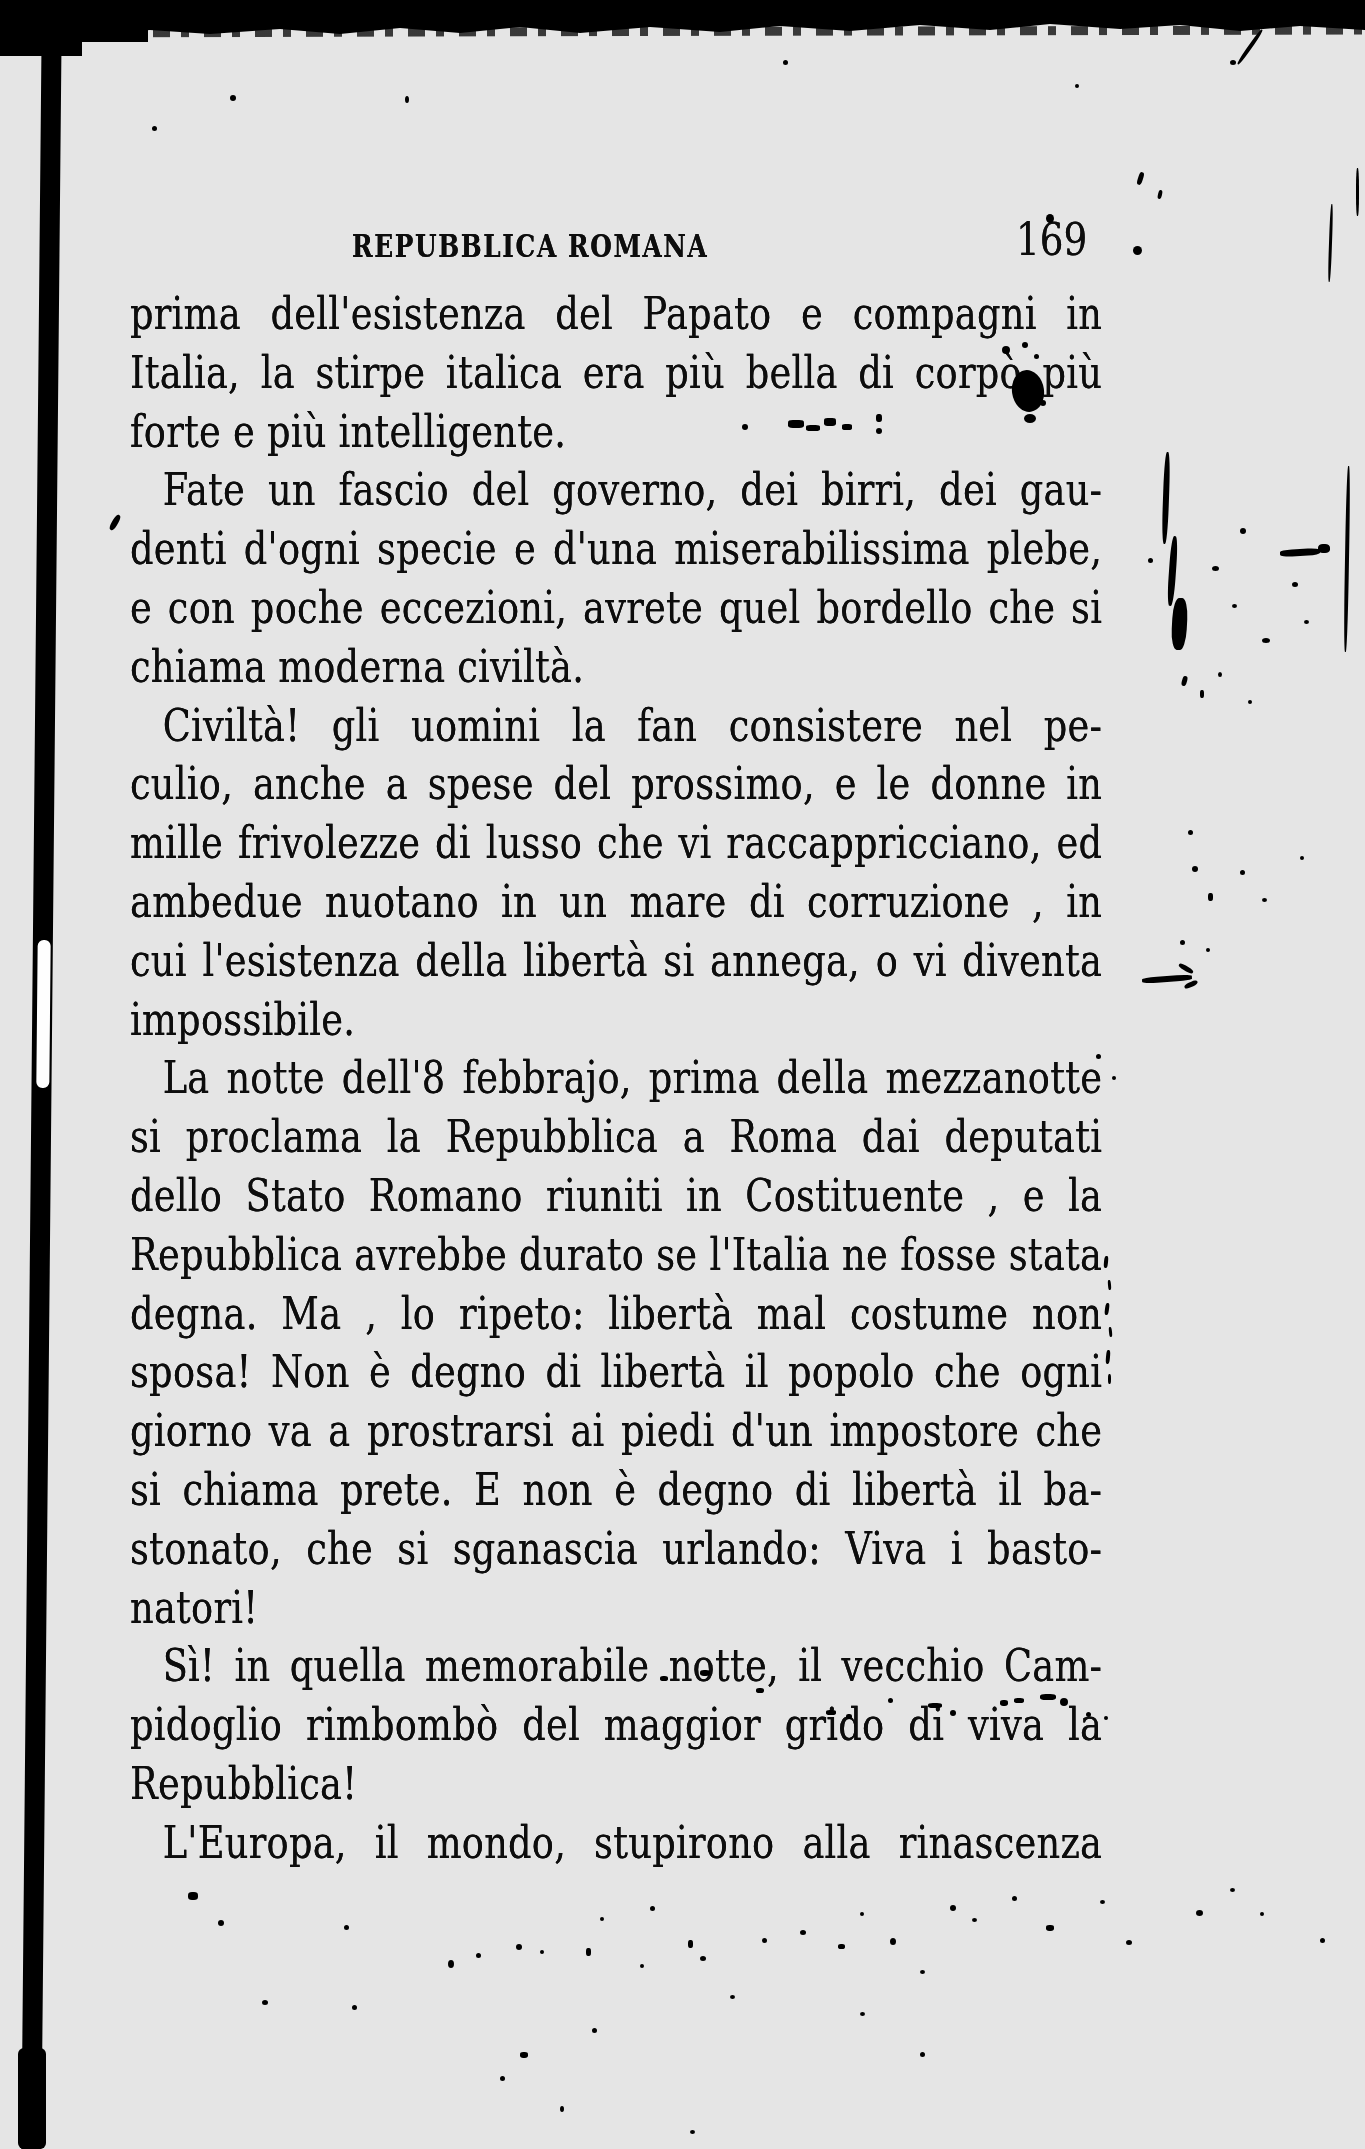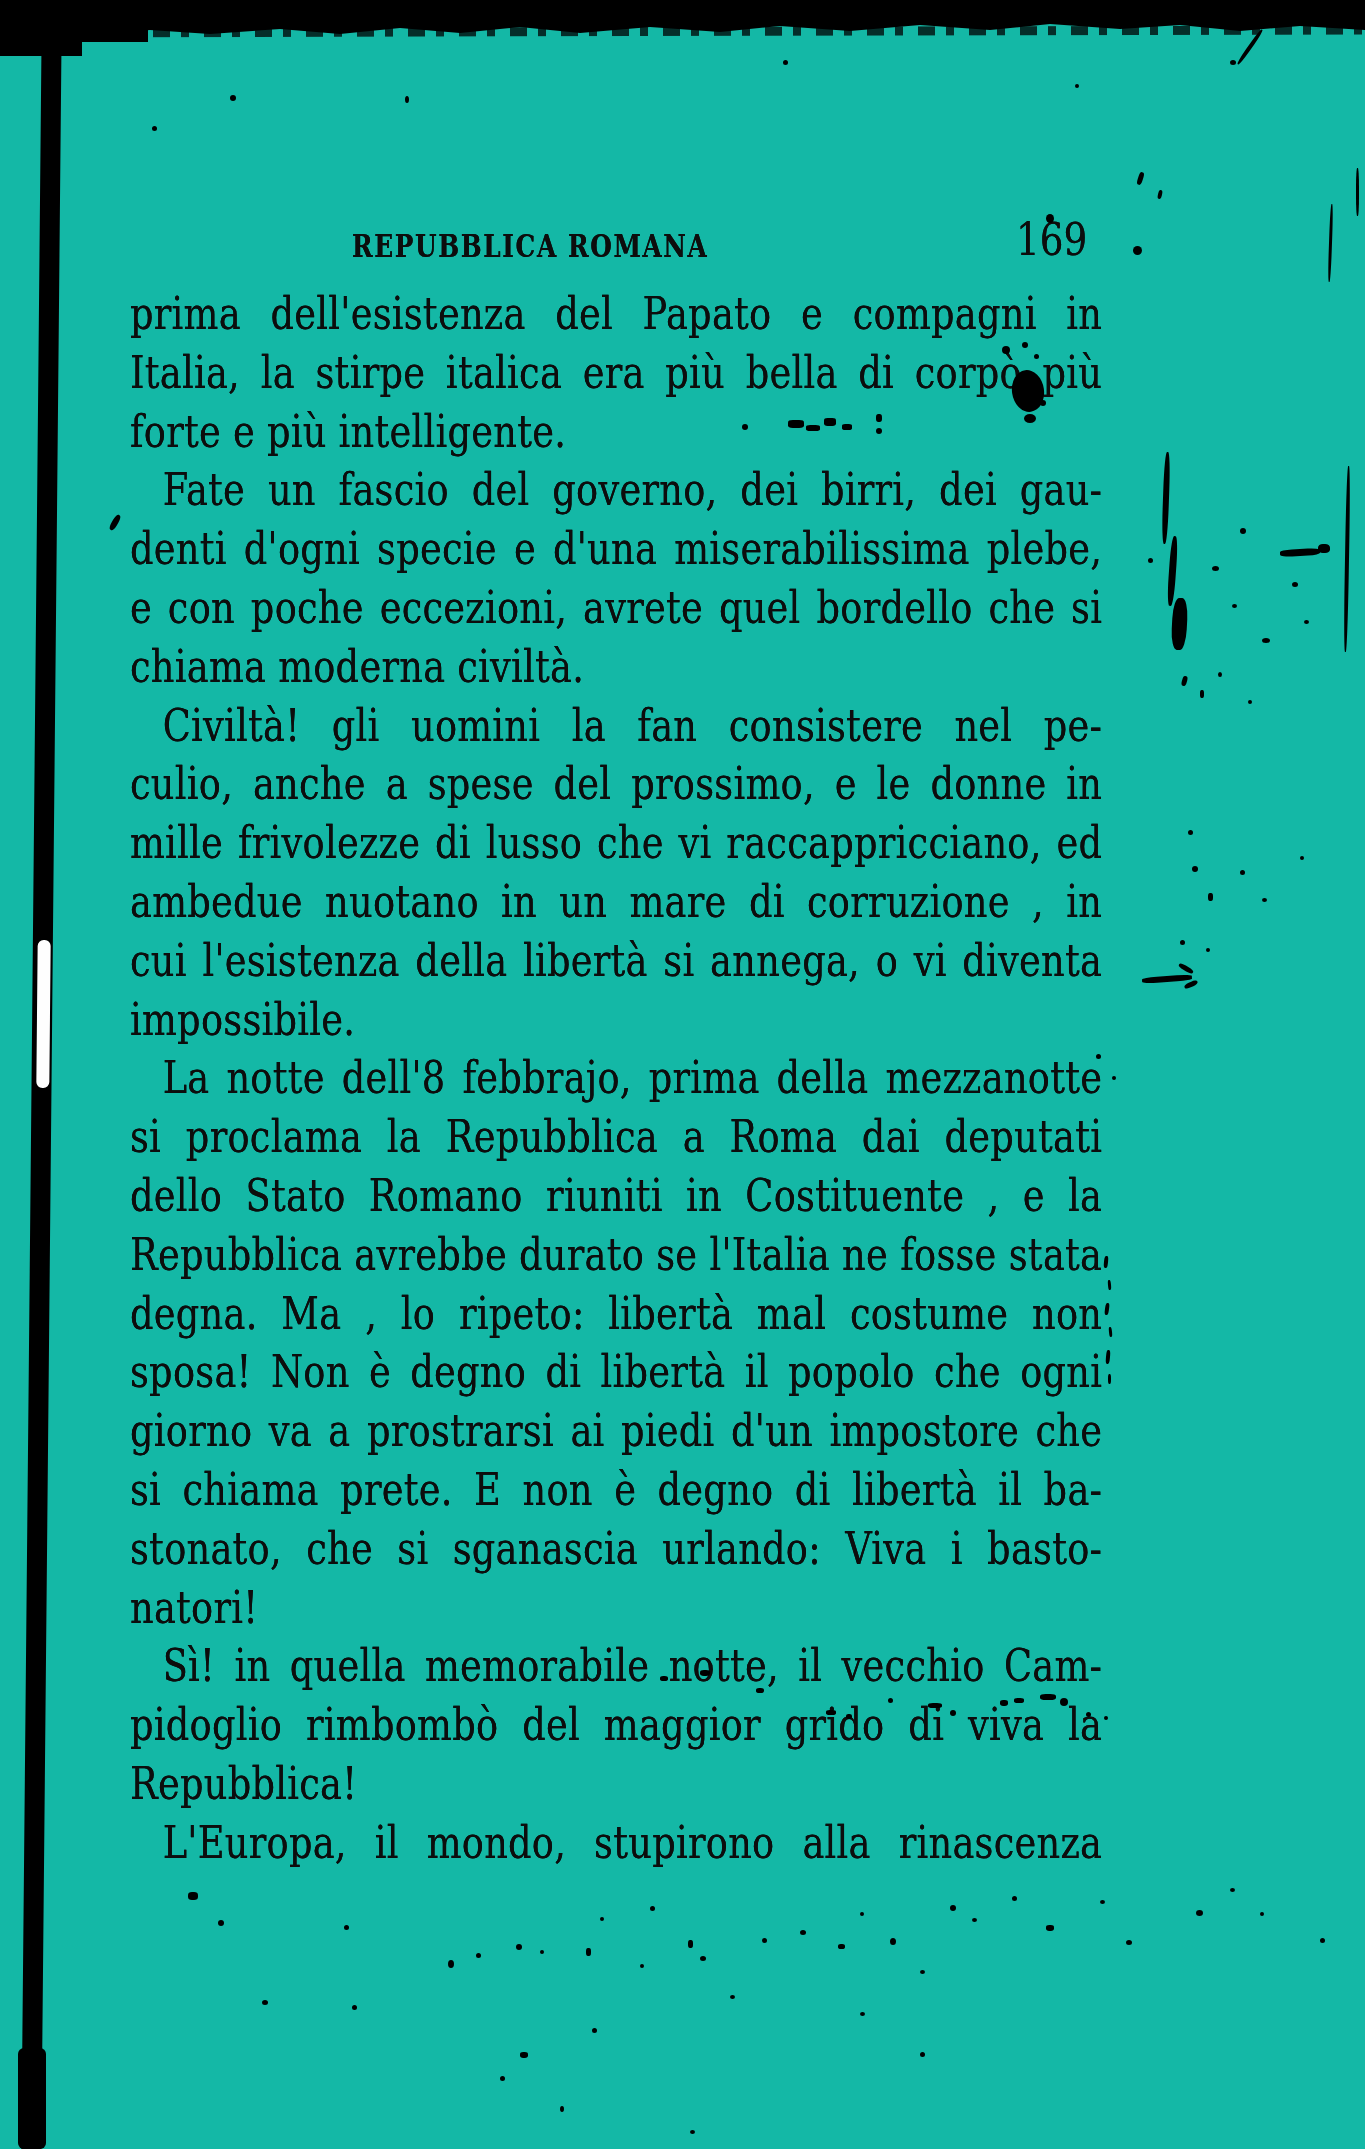--- a/index.html
+++ b/index.html
@@ -1,17 +1,17 @@
 <!DOCTYPE html>
 <html><head>
 <meta charset="utf-8">
 <style>
   html,body{margin:0;padding:0;background:#6b6b6b;}
   .page{
-    position:relative;width:1365px;height:2149px;background:#14b8a6;overflow:hidden;
+    position:relative;width:1365px;height:2149px;background:#e5e5e5;overflow:hidden;
     font-family:"DejaVu Serif","Liberation Serif",serif;color:#0d0d0d;
   }
   
   .top-band{
     position:absolute;left:0;top:0;width:1365px;height:38px;background:#000;
     clip-path:polygon(0 0,1365px 0,1365px 30px,1300px 26px,1240px 31px,1180px 25px,
       1120px 29px,1050px 24px,990px 30px,920px 25px,850px 31px,780px 26px,720px 32px,
       650px 27px,580px 33px,520px 27px,460px 33px,400px 28px,340px 34px,280px 29px,
       210px 34px,150px 30px,90px 35px,40px 32px,0 36px);
   }

